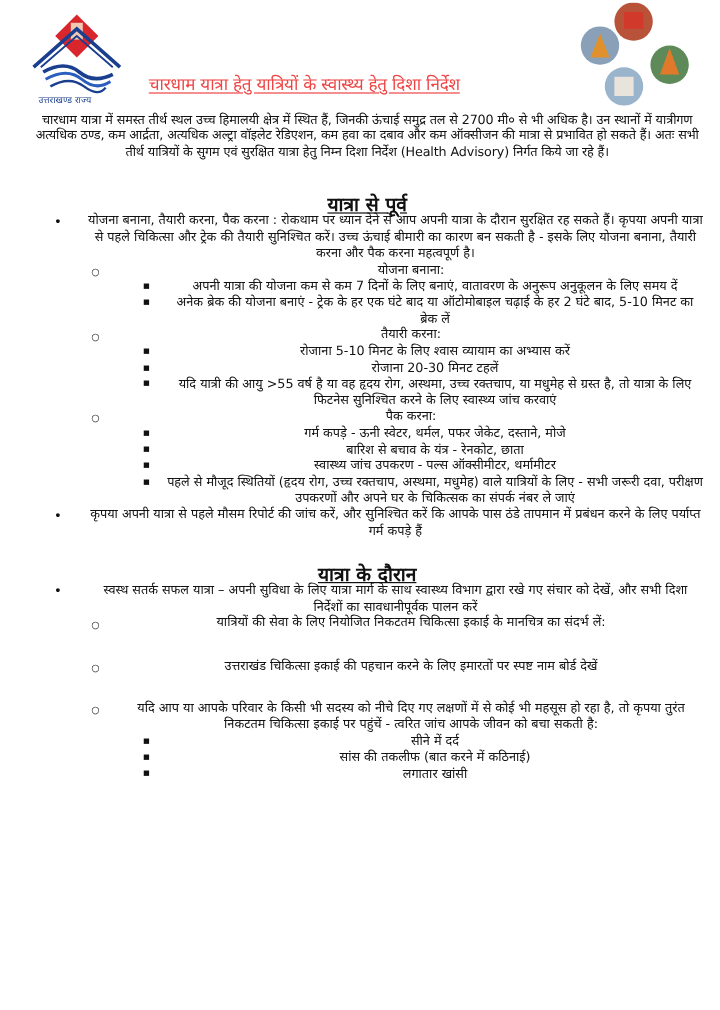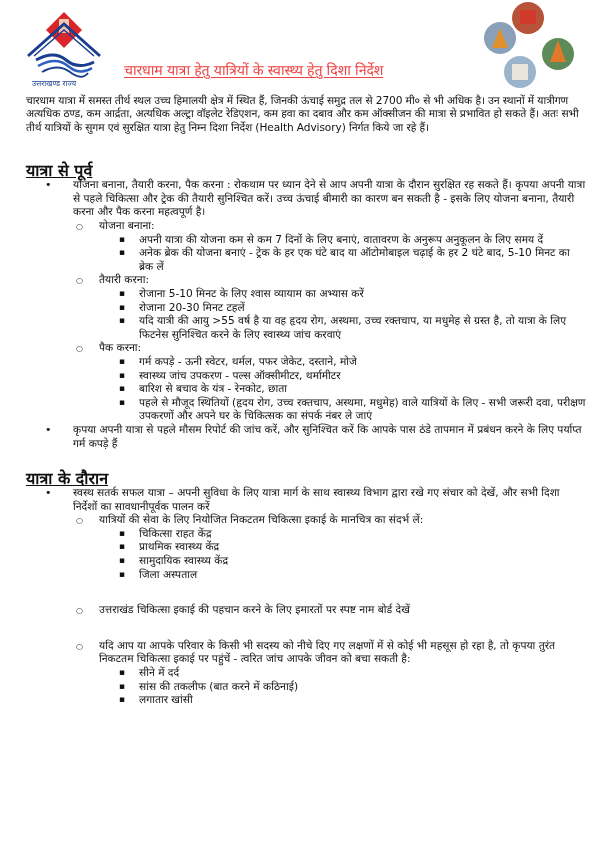--- a/index.html
+++ b/index.html
@@ -6,21 +6,21 @@
   html, body { width: 600px; height: 842px; background: #ffffff; overflow: hidden; }
   body { font-family: "DejaVu Sans", "Liberation Sans", sans-serif; color: #111; position: relative; }
 
   .header { position: absolute; left: 0; top: 0; width: 600px; height: 92px; }
   .logo-left { position: absolute; left: 24px; top: 10px; width: 80px; height: 80px; }
   .logo-left svg { display: block; }
   .logo-caption { position: absolute; left: 8px; top: 68px; width: 70px; text-align: left; font-size: 7.5px; color: #1a3f8f; white-space: nowrap; }
   .logo-right { position: absolute; left: 478px; top: 2px; width: 115px; height: 88px; }
   .title { position: absolute; left: 124px; top: 60px; font-size: 14.2px; text-decoration: underline; text-underline-offset: 2px; color: #ef4444; white-space: nowrap; letter-spacing: -0.2px; }
 
-  .content { position: absolute; left: 26px; top: 94px; width: 560px; font-size: 10.6px; line-height: 13.6px; }
+  .content { position: absolute; left: 26px; top: 94px; width: 560px; font-size: 10.6px; line-height: 13.6px; text-align: center; }
   .intro { font-size: 10.6px; line-height: 13.4px; margin-bottom: 30px; letter-spacing: -0.1px; }
 
   .sec-heading { font-weight: bold; text-decoration: underline; font-size: 16px; line-height: 14px; margin-bottom: 0; }
 
   ul.l1 { list-style: none; padding-left: 0; }
   ul.l1 > li { position: relative; padding-left: 47px; }
   ul.l1 > li::before { content: "\2022"; position: absolute; left: 19px; top: 0; font-size: 11px; }
 
   ul.l2 { list-style: none; }
   ul.l2 > li { position: relative; padding-left: 26px; margin-left: 0; }
@@ -87,43 +87,37 @@
           <ul class="l3">
             <li>रोजाना 5-10 मिनट के लिए श्वास व्यायाम का अभ्यास करें</li>
             <li>रोजाना 20-30 मिनट टहलें</li>
             <li>यदि यात्री की आयु &gt;55 वर्ष है या वह हृदय रोग, अस्थमा, उच्च रक्तचाप, या मधुमेह से ग्रस्त है, तो यात्रा के लिए फिटनेस सुनिश्चित करने के लिए स्वास्थ्य जांच करवाएं</li>
           </ul>
         </li>
         <li>
           <span class="b">पैक करना:</span>
           <ul class="l3">
             <li>गर्म कपड़े - ऊनी स्वेटर, थर्मल, पफर जेकेट, दस्ताने, मोजे</li>
+            <li>बारिश से बचाव के यंत्र - रेनकोट, छाता</li>
             <li>स्वास्थ्य जांच उपकरण - पल्स ऑक्सीमीटर, थर्मामीटर</li>
-            <li>बारिश से बचाव के यंत्र - रेनकोट, छाता</li>
             <li>पहले से मौजूद स्थितियों (हृदय रोग, उच्च रक्तचाप, अस्थमा, मधुमेह) वाले यात्रियों के लिए - सभी जरूरी दवा, परीक्षण उपकरणों और अपने घर के चिकित्सक का संपर्क नंबर ले जाएं</li>
           </ul>
         </li>
       </ul>
     </li>
     <li>कृपया अपनी यात्रा से पहले मौसम रिपोर्ट की जांच करें, और सुनिश्चित करें कि आपके पास ठंडे तापमान में प्रबंधन करने के लिए पर्याप्त गर्म कपड़े हैं</li>
   </ul>
 
   <div class="sec-heading sec2">यात्रा के दौरान</div>
   <ul class="l1">
     <li>
       <span class="b">स्वस्थ सतर्क सफल यात्रा</span><span> – अपनी सुविधा के लिए यात्रा मार्ग के साथ स्वास्थ्य विभाग द्वारा रखे गए संचार को देखें, और सभी दिशा निर्देशों का सावधानीपूर्वक पालन करें</span>
       <ul class="l2">
         <li>
           <span>यात्रियों की सेवा के लिए नियोजित निकटतम चिकित्सा इकाई </span><span class="b">के मानचित्र</span><span> का संदर्भ लें:</span>
-          <ul class="l3">
-            <li>चिकित्सा राहत केंद्र</li>
-            <li>प्राथमिक स्वास्थ्य केंद्र</li>
-            <li>सामुदायिक स्वास्थ्य केंद्र</li>
-            <li>जिला अस्पताल</li>
-          </ul>
         </li>
         <li class="gap2">
           <span>उत्तराखंड चिकित्सा इकाई की पहचान करने के लिए इमारतों पर </span><span class="b">स्पष्ट नाम बोर्ड</span><span> देखें</span>
         </li>
         <li class="gap2">
           <span>यदि आप या आपके परिवार के किसी भी सदस्य को नीचे दिए गए लक्षणों में से कोई भी महसूस हो रहा है, तो कृपया तुरंत निकटतम चिकित्सा इकाई पर पहुंचें - </span><span class="b">त्वरित</span><span> जांच </span><span class="b">आपके जीवन को बचा सकती है</span><span>:</span>
           <ul class="l3">
             <li>सीने में दर्द</li>
             <li>सांस की तकलीफ (बात करने में कठिनाई)</li>
             <li>लगातार खांसी</li>

